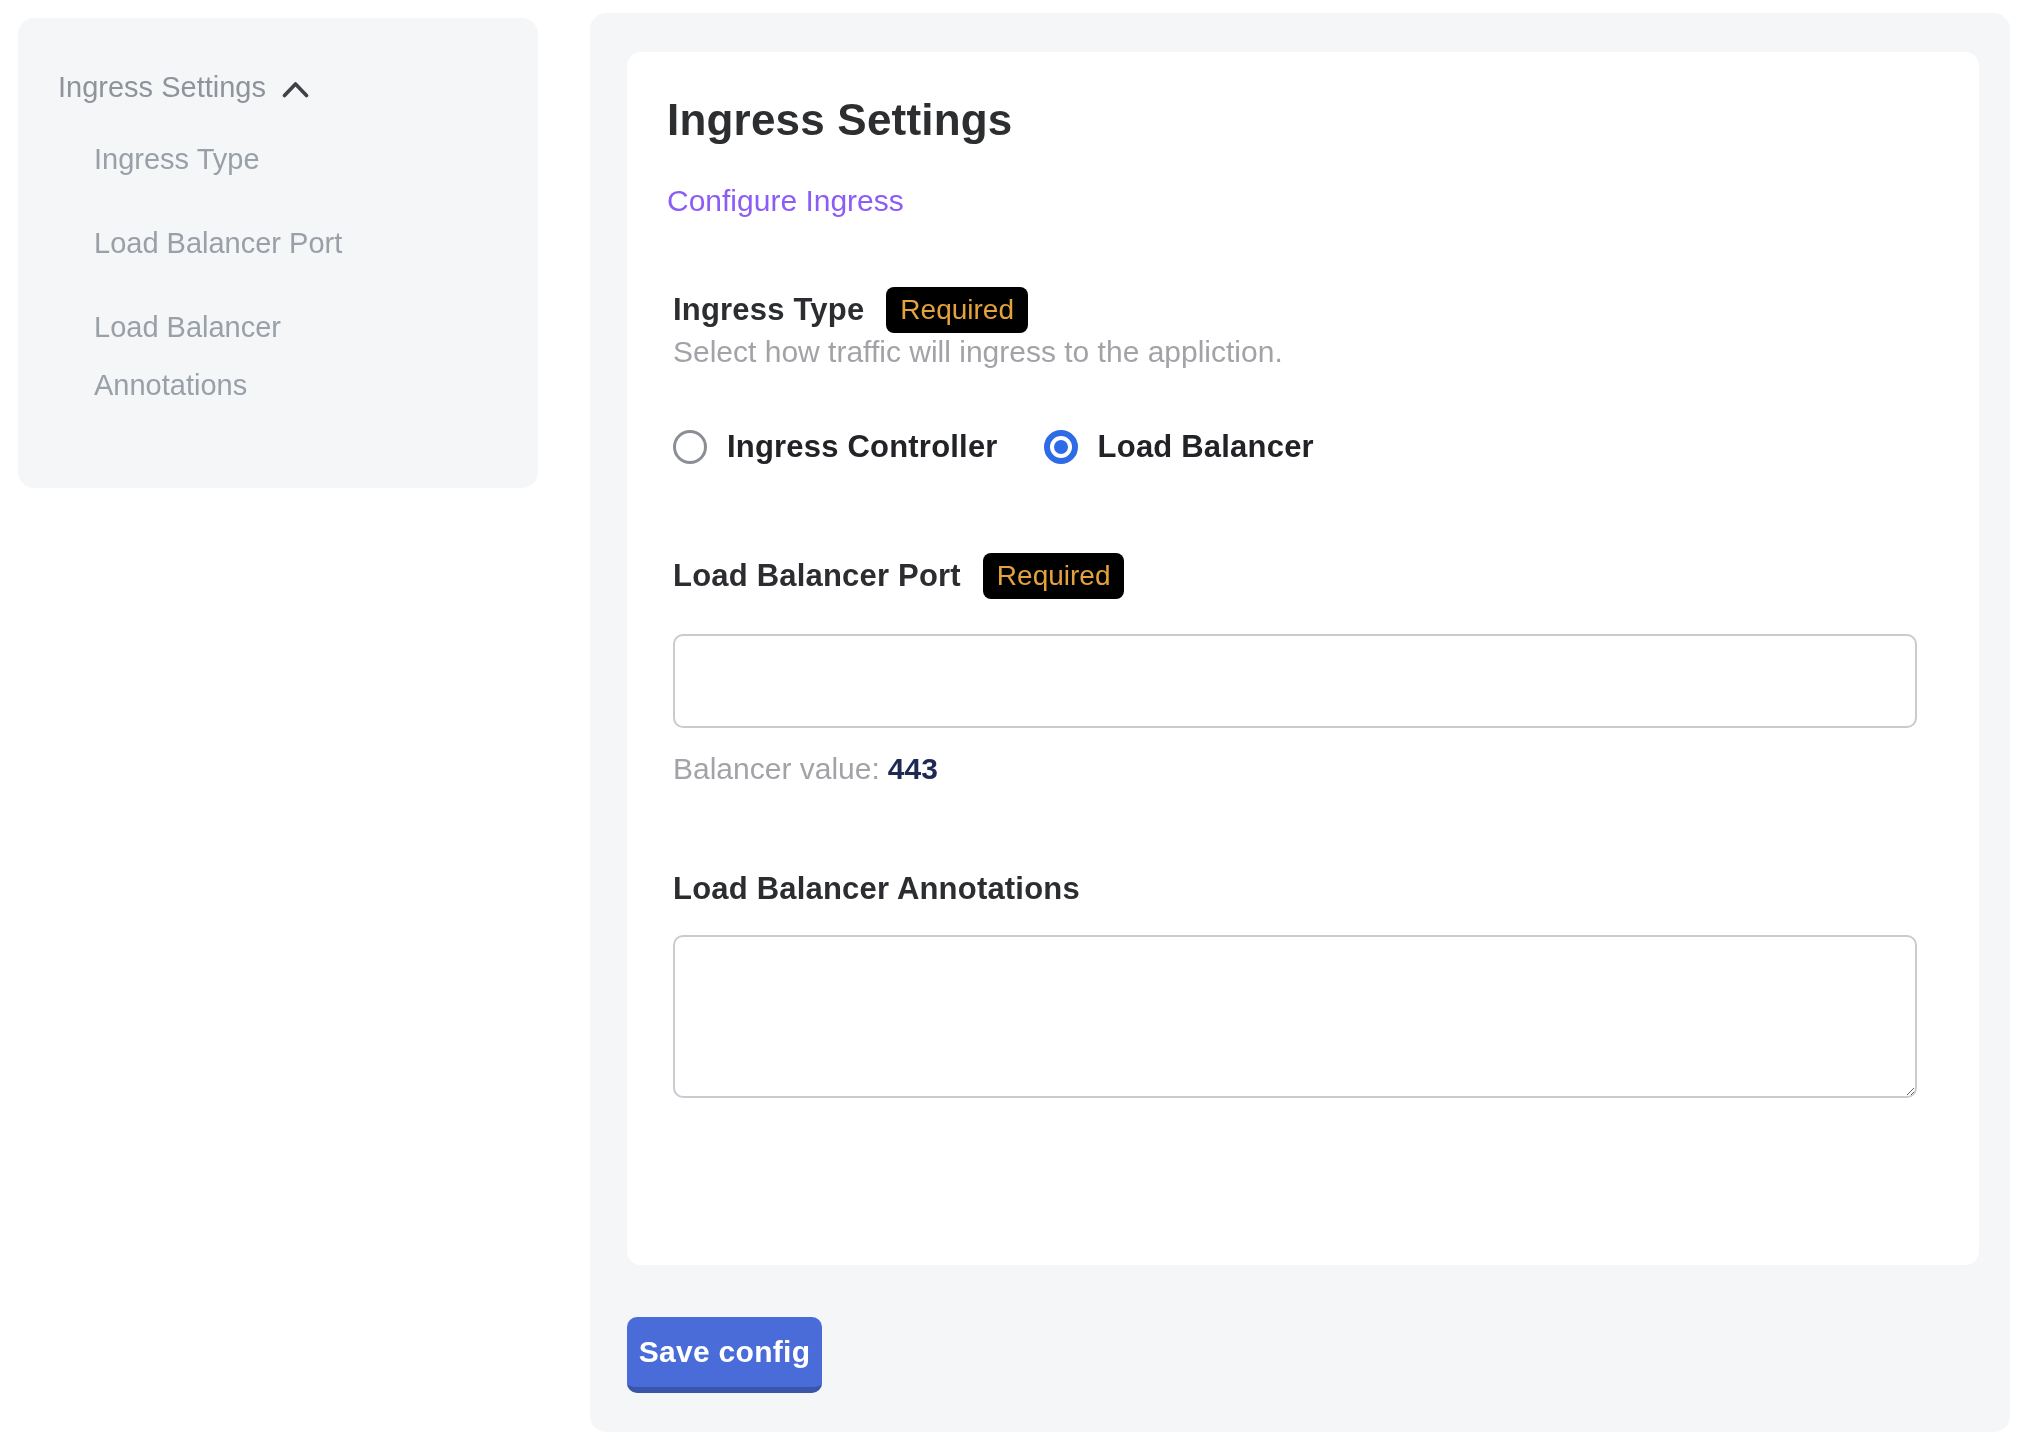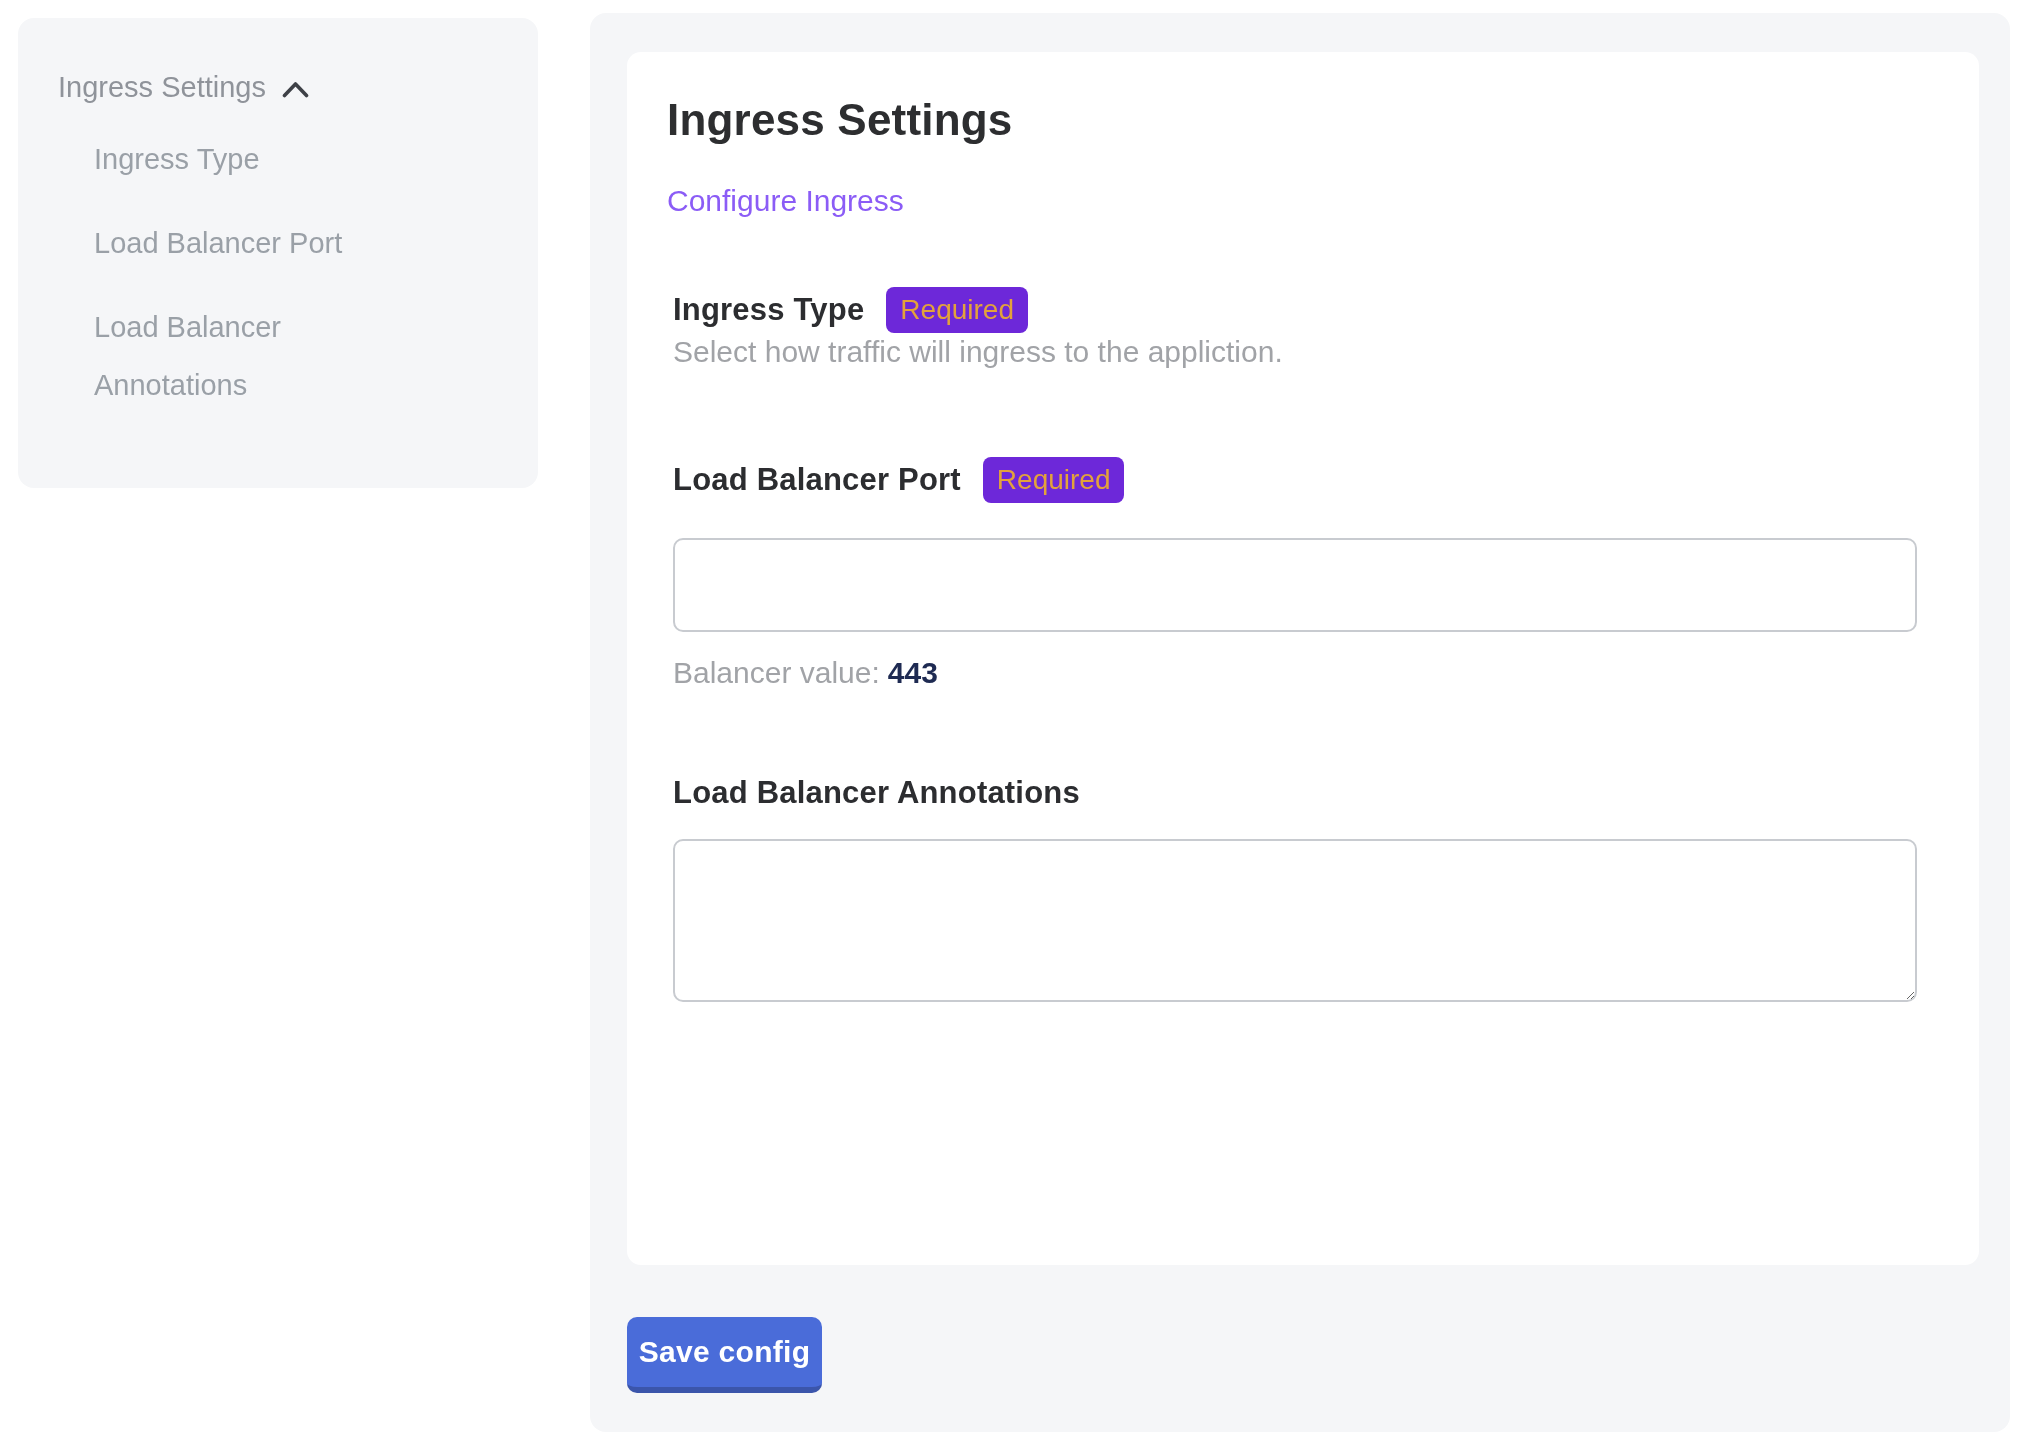--- a/index.html
+++ b/index.html
@@ -78,21 +78,21 @@
     gap: 22px;
     height: 46px;
   }
   .field-label {
     font-size: 31px;
     font-weight: 700;
     color: #2c2d30;
     letter-spacing: 0.2px;
   }
   .badge {
-    background: #6d28d9;
+    background: #000000;
     color: #e3a23b;
     font-size: 28px;
     line-height: 28px;
     padding: 9px 14px;
     border-radius: 8px;
   }
   .field-desc {
     font-size: 30px;
     color: #a1a3a7;
     line-height: 37px;
@@ -223,20 +223,30 @@
   <div class="card">
     <h1 class="card-title">Ingress Settings</h1>
     <div class="card-subtitle">Configure Ingress</div>
 
     <section class="section sec-ingress-type">
       <div class="label-row">
         <span class="field-label">Ingress Type</span>
         <span class="badge">Required</span>
       </div>
       <div class="field-desc">Select how traffic will ingress to the appliction.</div>
+      <div class="radio-row">
+        <div class="radio-option">
+          <span class="radio-circle"></span>
+          <span class="radio-label">Ingress Controller</span>
+        </div>
+        <div class="radio-option">
+          <span class="radio-circle selected"></span>
+          <span class="radio-label">Load Balancer</span>
+        </div>
+      </div>
     </section>
 
     <section class="section sec-lb-port">
       <div class="label-row">
         <span class="field-label">Load Balancer Port</span>
         <span class="badge">Required</span>
       </div>
       <input class="port-input" type="text" value="" style="">
       <div class="default-row">
         <span>Balancer value:</span><span class="default-value">443</span>

